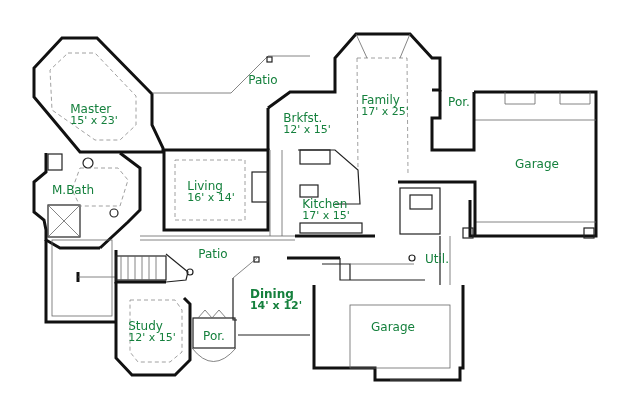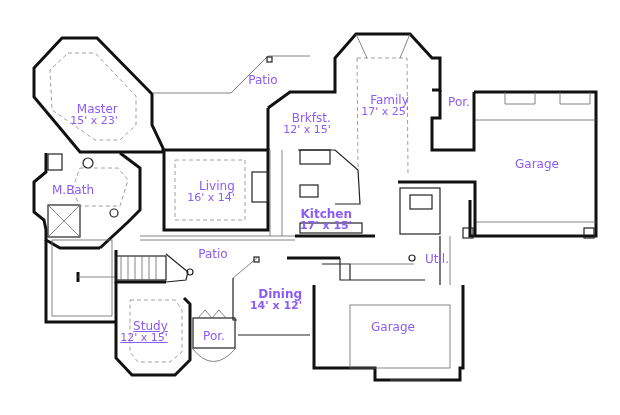--- a/index.html
+++ b/index.html
@@ -2,21 +2,21 @@
 <html><head>
 <meta charset="utf-8">
 <style>
   html,body{margin:0;padding:0;background:#fff;}
   body{width:620px;height:415px;overflow:hidden;position:relative;font-family:"DejaVu Sans",sans-serif;}
   svg{position:absolute;left:0;top:0;}
   .w{stroke:#111;fill:none;stroke-width:3;stroke-linejoin:miter;}
   .t{stroke:#222;fill:none;stroke-width:1.2;}
   .l{stroke:#666;fill:none;stroke-width:0.8;}
   .d{stroke:#888;fill:none;stroke-width:0.8;stroke-dasharray:4 3;}
-  .label{position:absolute;color:#8b5cf6;font-size:12px;line-height:12px;text-align:right;white-space:nowrap;transform:translateX(-50%);}
+  .label{position:absolute;color:#15803d;font-size:12px;line-height:12px;text-align:left;white-space:nowrap;transform:translateX(-50%);}
   .dim{font-size:11px;}
 </style>
 </head>
 <body>
 
 <svg width="620" height="415" viewBox="0 0 620 415">
 
   <g>
     <polygon class="w" points="62,38 97,38 152,94 152,125 163,148 163,152 80,152 60,128 34,97 34,68"></polygon>
     <polygon class="d" points="68,53 95,53 136,96 136,125 120,140 95,140 52,110 50,70"></polygon>
@@ -159,36 +159,36 @@
 <div class="label" style="left:537px;top:158px;">
   <div>Garage</div>
 </div>
 <div class="label" style="left:73px;top:184px;">
   <div>M.Bath</div>
 </div>
 <div class="label" style="left:211px;top:180px;">
   <div>Living</div>
   <div class="dim">16' x 14'</div>
 </div>
-<div class="label" style="left:326px;top:208px;font-weight:bold;">
+<div class="label" style="left:326px;top:198px;">
   <div>Kitchen</div>
   <div class="dim">17' x 15'</div>
 </div>
 <div class="label" style="left:437px;top:205px;margin-top:48px;">
   <div>Util.</div>
 </div>
 <div class="label" style="left:213px;top:248px;">
   <div>Patio</div>
 </div>
 <div class="label" style="left:276px;top:288px;font-weight:bold;">
   <div>Dining</div>
   <div class="dim">14' x 12'</div>
 </div>
 <div class="label" style="left:393px;top:321px;">
   <div>Garage</div>
 </div>
-<div class="label" style="left:144px;top:320px;text-decoration:underline;">
+<div class="label" style="left:152px;top:320px;">
   <div>Study</div>
   <div class="dim">12' x 15'</div>
 </div>
 <div class="label" style="left:214px;top:330px;">
   <div>Por.</div>
 </div>
 
 </body></html>

